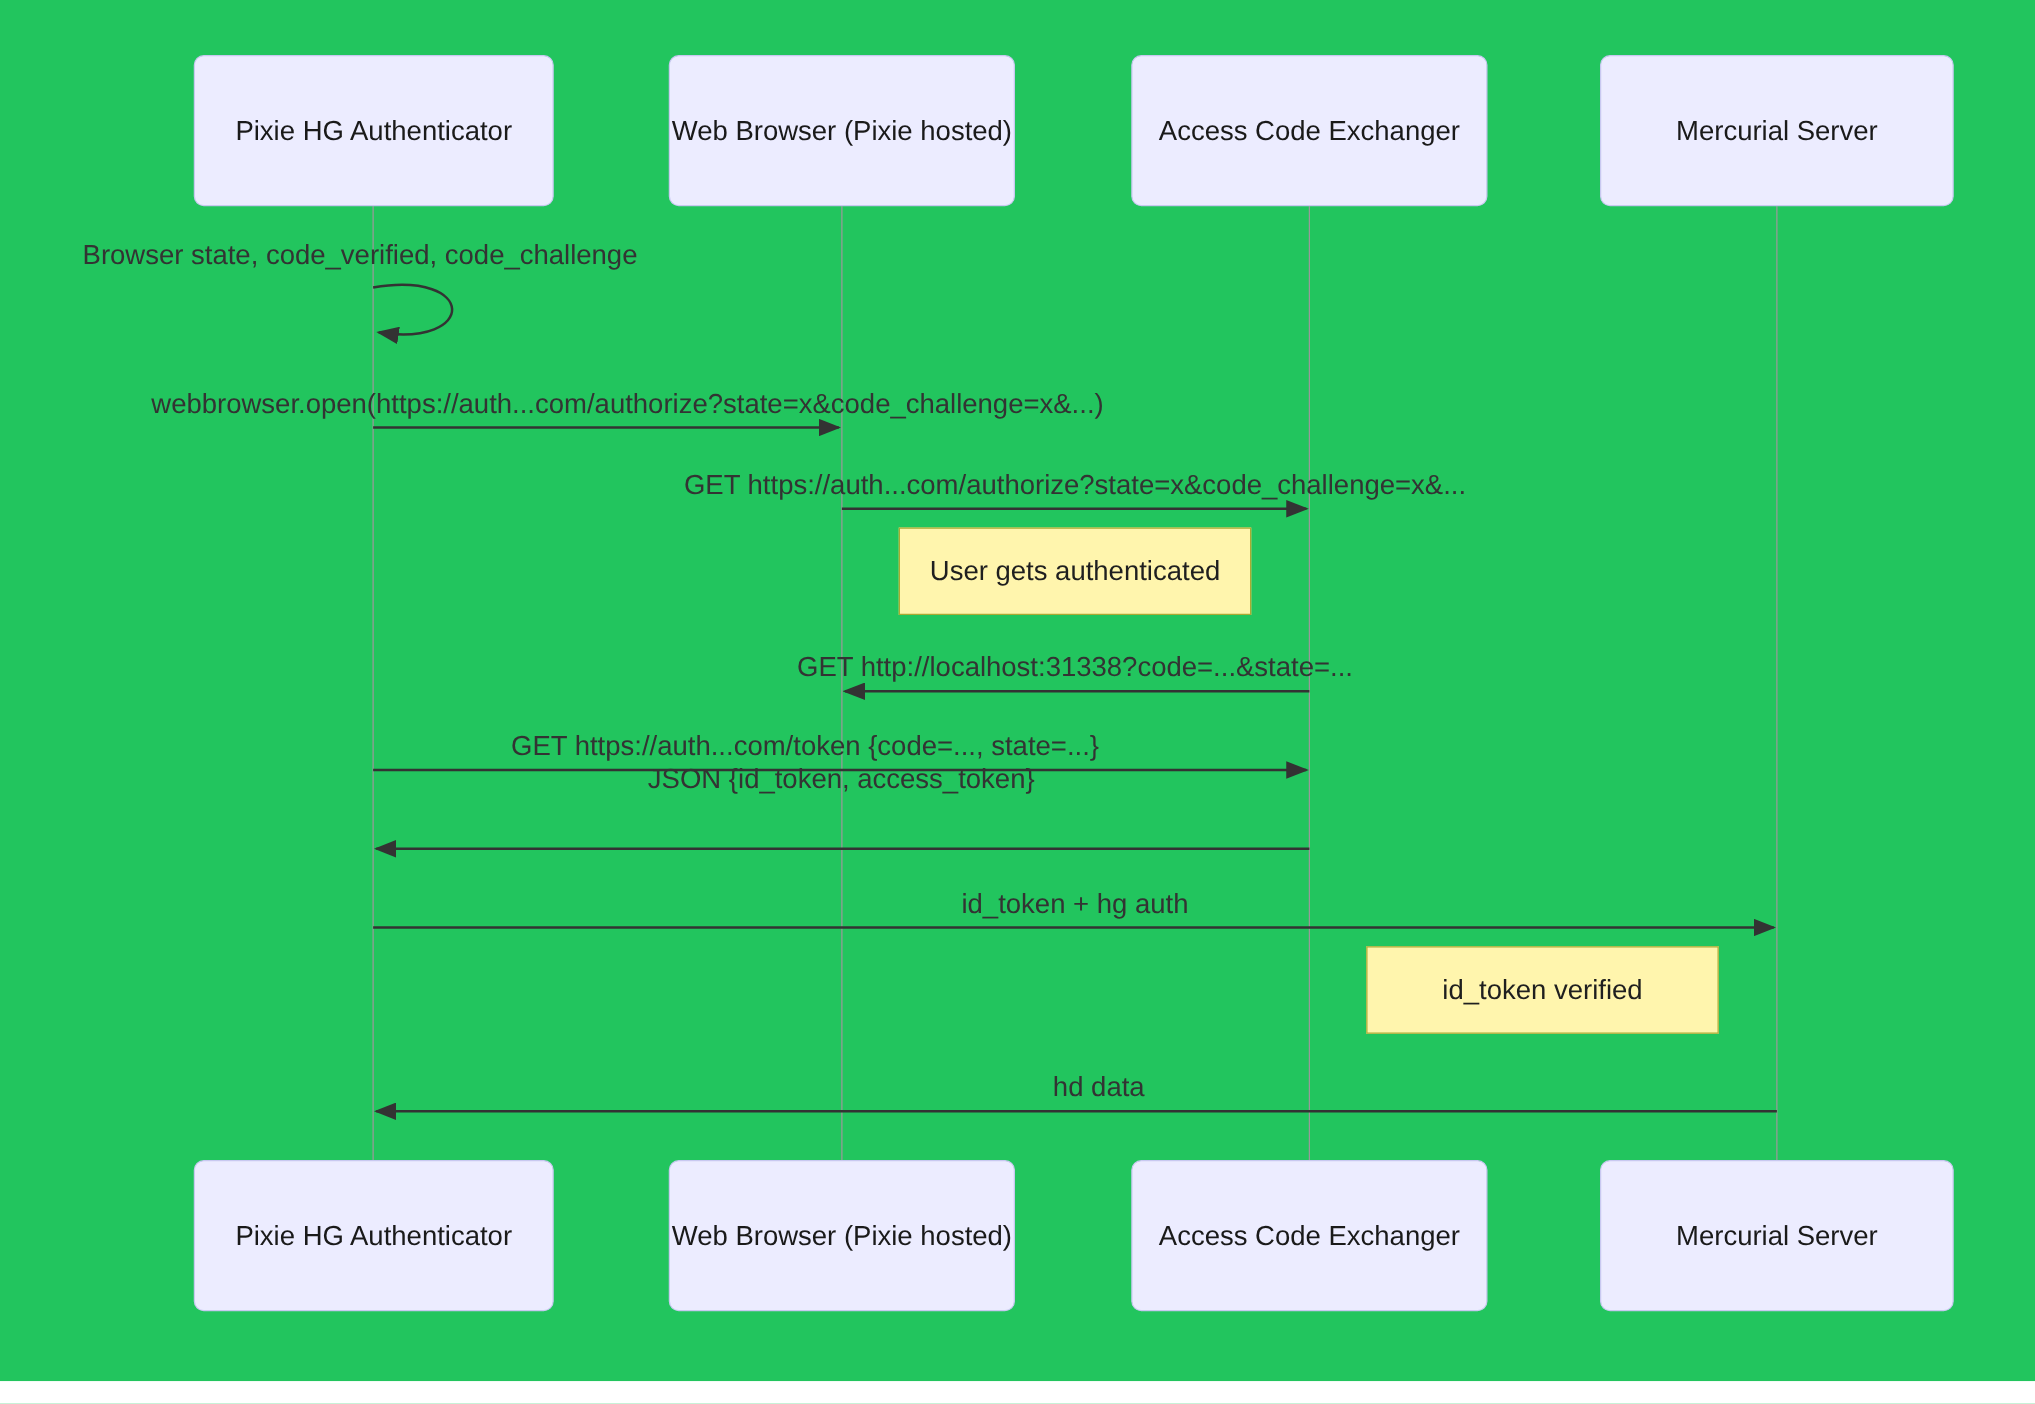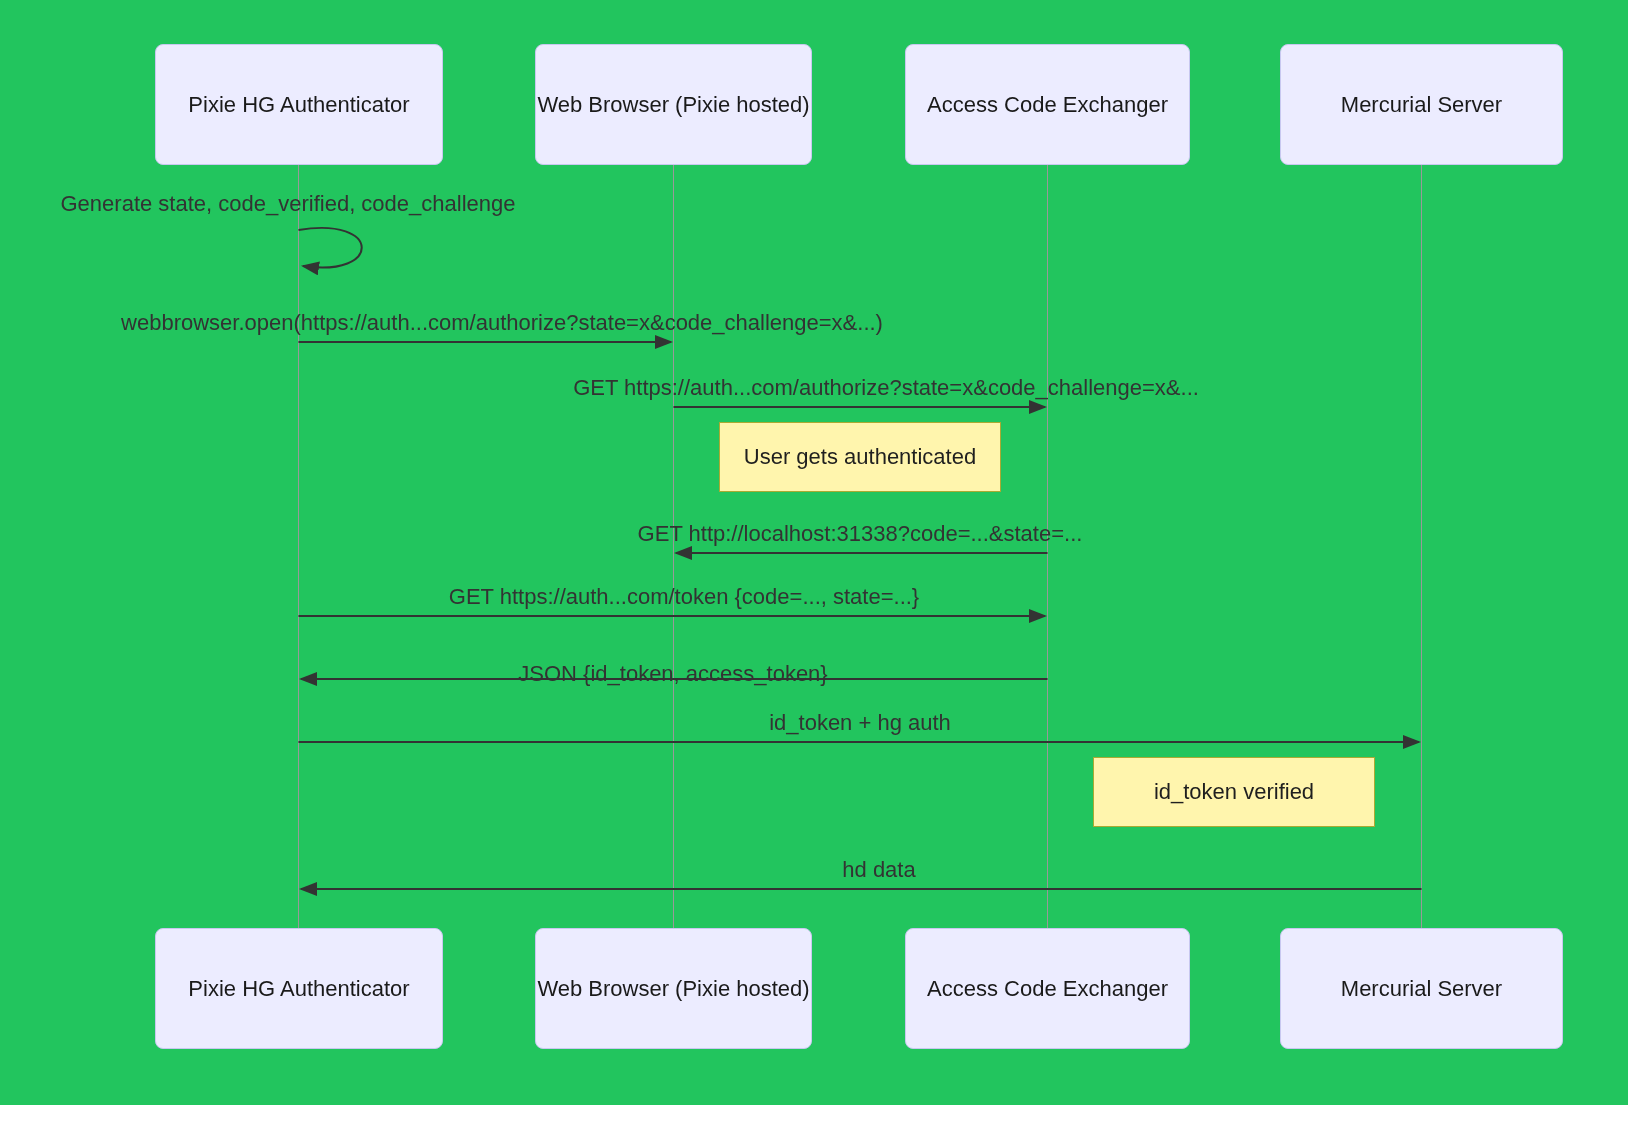--- a/index.html
+++ b/index.html
@@ -104,26 +104,26 @@
   <div class="actor-box" style="left:535px; top:928px; width:277px;">
     <span>Web Browser (Pixie hosted)</span>
   </div>
   <div class="actor-box" style="left:905px; top:928px; width:285px;">
     <span>Access Code Exchanger</span>
   </div>
   <div class="actor-box" style="left:1280px; top:928px; width:283px;">
     <span>Mercurial Server</span>
   </div>
 
-  <div class="msg-label" style="left:288px; top:190px;">Generate state, code_verified, code_challenge</div>
+  <div class="msg-label" style="left:288px; top:190px;">Browser state, code_verified, code_challenge</div>
   <div class="msg-label" style="left:486px; top:309px;margin-left:16px;">webbrowser.open(https://auth...com/authorize?state=x&amp;code_challenge=x&amp;...)</div>
-  <div class="msg-label" style="left:860px; top:374px;margin-left:26px;">GET https://auth...com/authorize?state=x&amp;code_challenge=x&amp;...</div>
+  <div class="msg-label" style="left:860px; top:374px;">GET https://auth...com/authorize?state=x&amp;code_challenge=x&amp;...</div>
   <div class="msg-label" style="left:860px; top:520px;text-align:right;">GET http://localhost:31338?code=...&amp;state=...</div>
-  <div class="msg-label" style="left:684px; top:583px;">GET https://auth...com/token {code=..., state=...}</div>
-  <div class="msg-label" style="left:673px; top:660px;">JSON {id_token, access_token}</div>
+  <div class="msg-label" style="left:644px; top:583px;">GET https://auth...com/token {code=..., state=...}</div>
+  <div class="msg-label" style="left:673px; top:609px;">JSON {id_token, access_token}</div>
   <div class="msg-label" style="left:860px; top:709px;">id_token + hg auth</div>
   <div class="msg-label" style="left:860px; top:856px;margin-left:19px;">hd data</div>
 
   <div class="note-box" style="left:1093px; top:757px;">
     <span>id_token verified</span>
   </div>
   <div class="note-box" style="left:719px; top:422px;">
     <span>User gets authenticated</span>
   </div>
 

